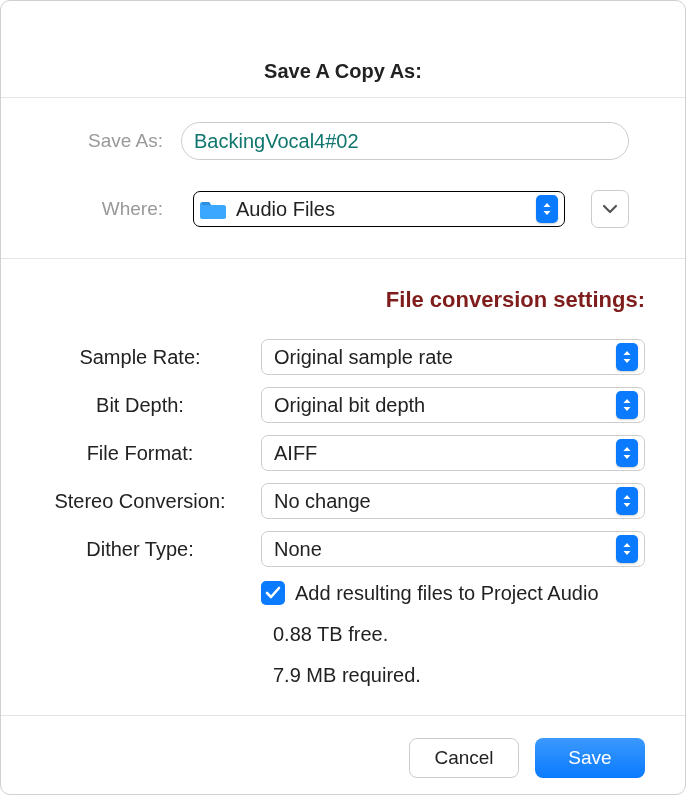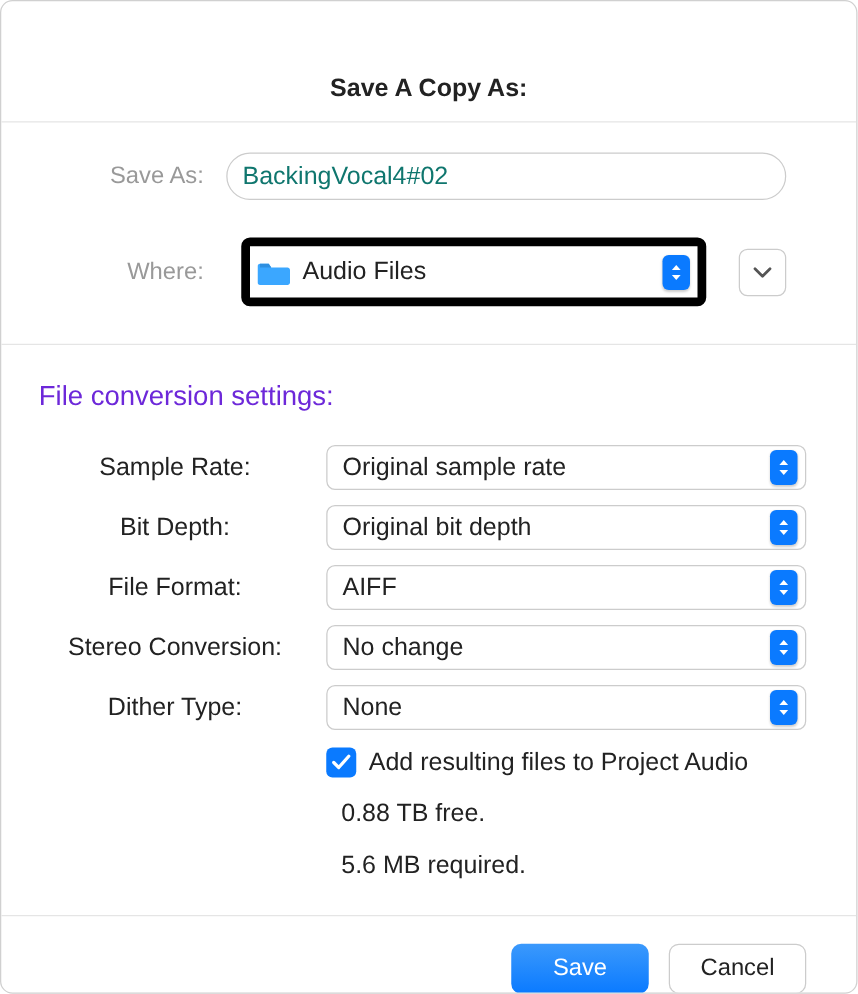--- a/index.html
+++ b/index.html
@@ -55,22 +55,22 @@
     .where-row { display: flex; align-items: center; gap: 12px; }
     .where-label {
       width: 150px;
       text-align: right;
       padding-right: 18px;
       font-size: 19px;
       color: #999;
     }
     .where-select {
       flex: 1;
-      height: 55px;
-      border: 7px solid #000000;
+      height: 36px;
+      border: 1px solid #000000;
       border-radius: 7px;
       display: flex;
       align-items: center;
       padding: 0 6px 0 6px;
       position: relative;
       background: #fff;
       cursor: default;
     }
     .folder-icon {
       width: 26px;
@@ -107,24 +107,24 @@
       justify-content: center;
       background: #fff;
       cursor: default;
     }
 
     .conversion-section {
       padding: 28px 40px 10px 30px;
       flex: 1;
     }
     .conversion-title {
-      text-align: left;
+      text-align: right;
       font-size: 22px;
-      font-weight: 400;
-      color: #6d28d9;
+      font-weight: 700;
+      color: #7f1d1d;
       margin-bottom: 26px;
     }
     .conv-row {
       display: flex;
       align-items: center;
       margin-bottom: 12px;
     }
     .conv-label {
       width: 230px;
       text-align: center;
@@ -312,19 +312,19 @@
   <div class="checkbox-row">
     <div class="checkbox">
       <svg width="16" height="14" viewBox="0 0 16 14">
         <path d="M2 7 L6 11 L14 2" stroke="#fff" stroke-width="2.6" fill="none" stroke-linecap="round" stroke-linejoin="round"></path>
       </svg>
     </div>
     <span class="checkbox-label">Add resulting files to Project Audio</span>
   </div>
 
   <div class="info-row">0.88 TB free.</div>
-  <div class="info-row">5.6 MB required.</div>
+  <div class="info-row">7.9 MB required.</div>
 </div>
 
 <div class="footer">
+  <button class="btn btn-cancel">Cancel</button>
   <button class="btn btn-save">Save</button>
-  <button class="btn btn-cancel">Cancel</button>
 </div>
 
 </body></html>

